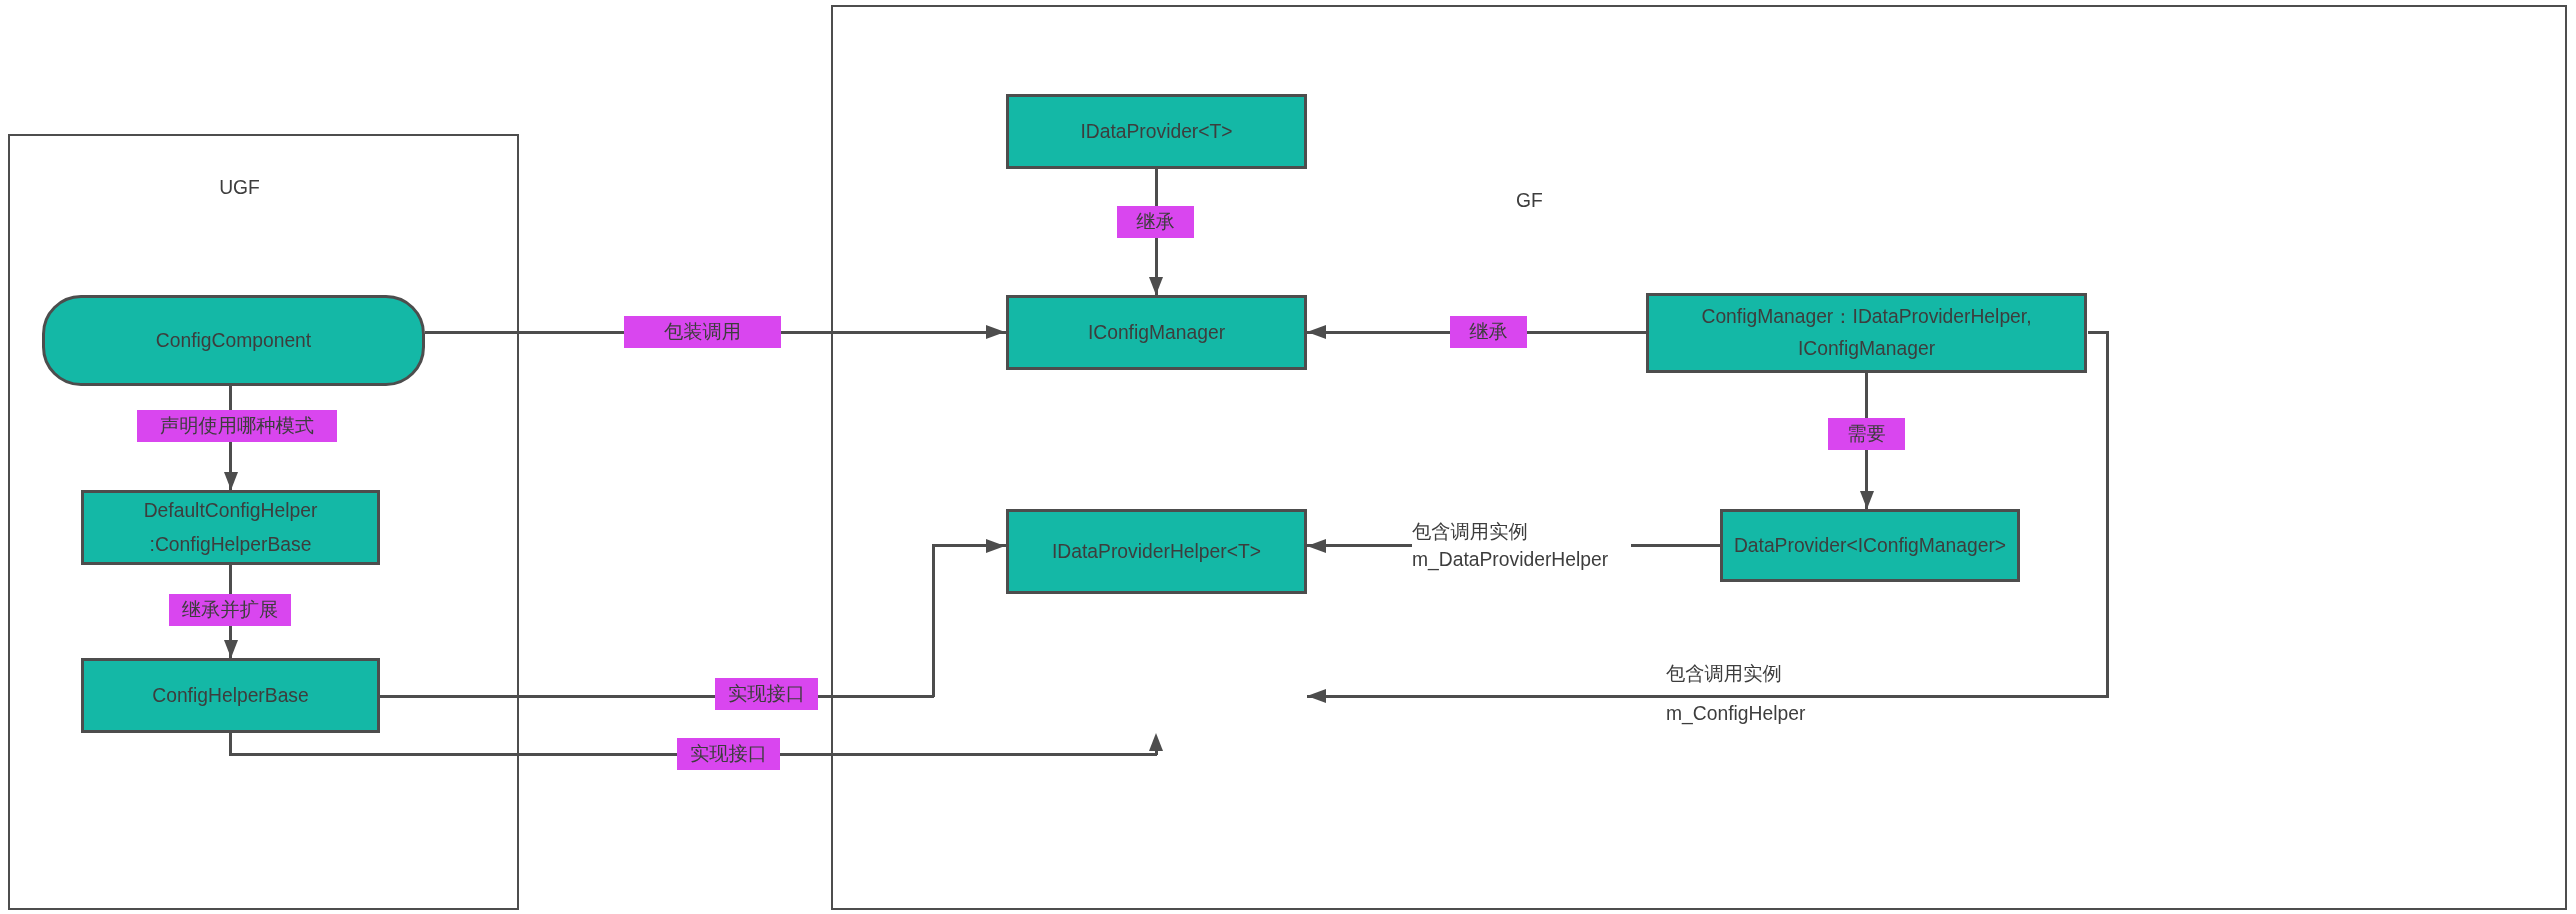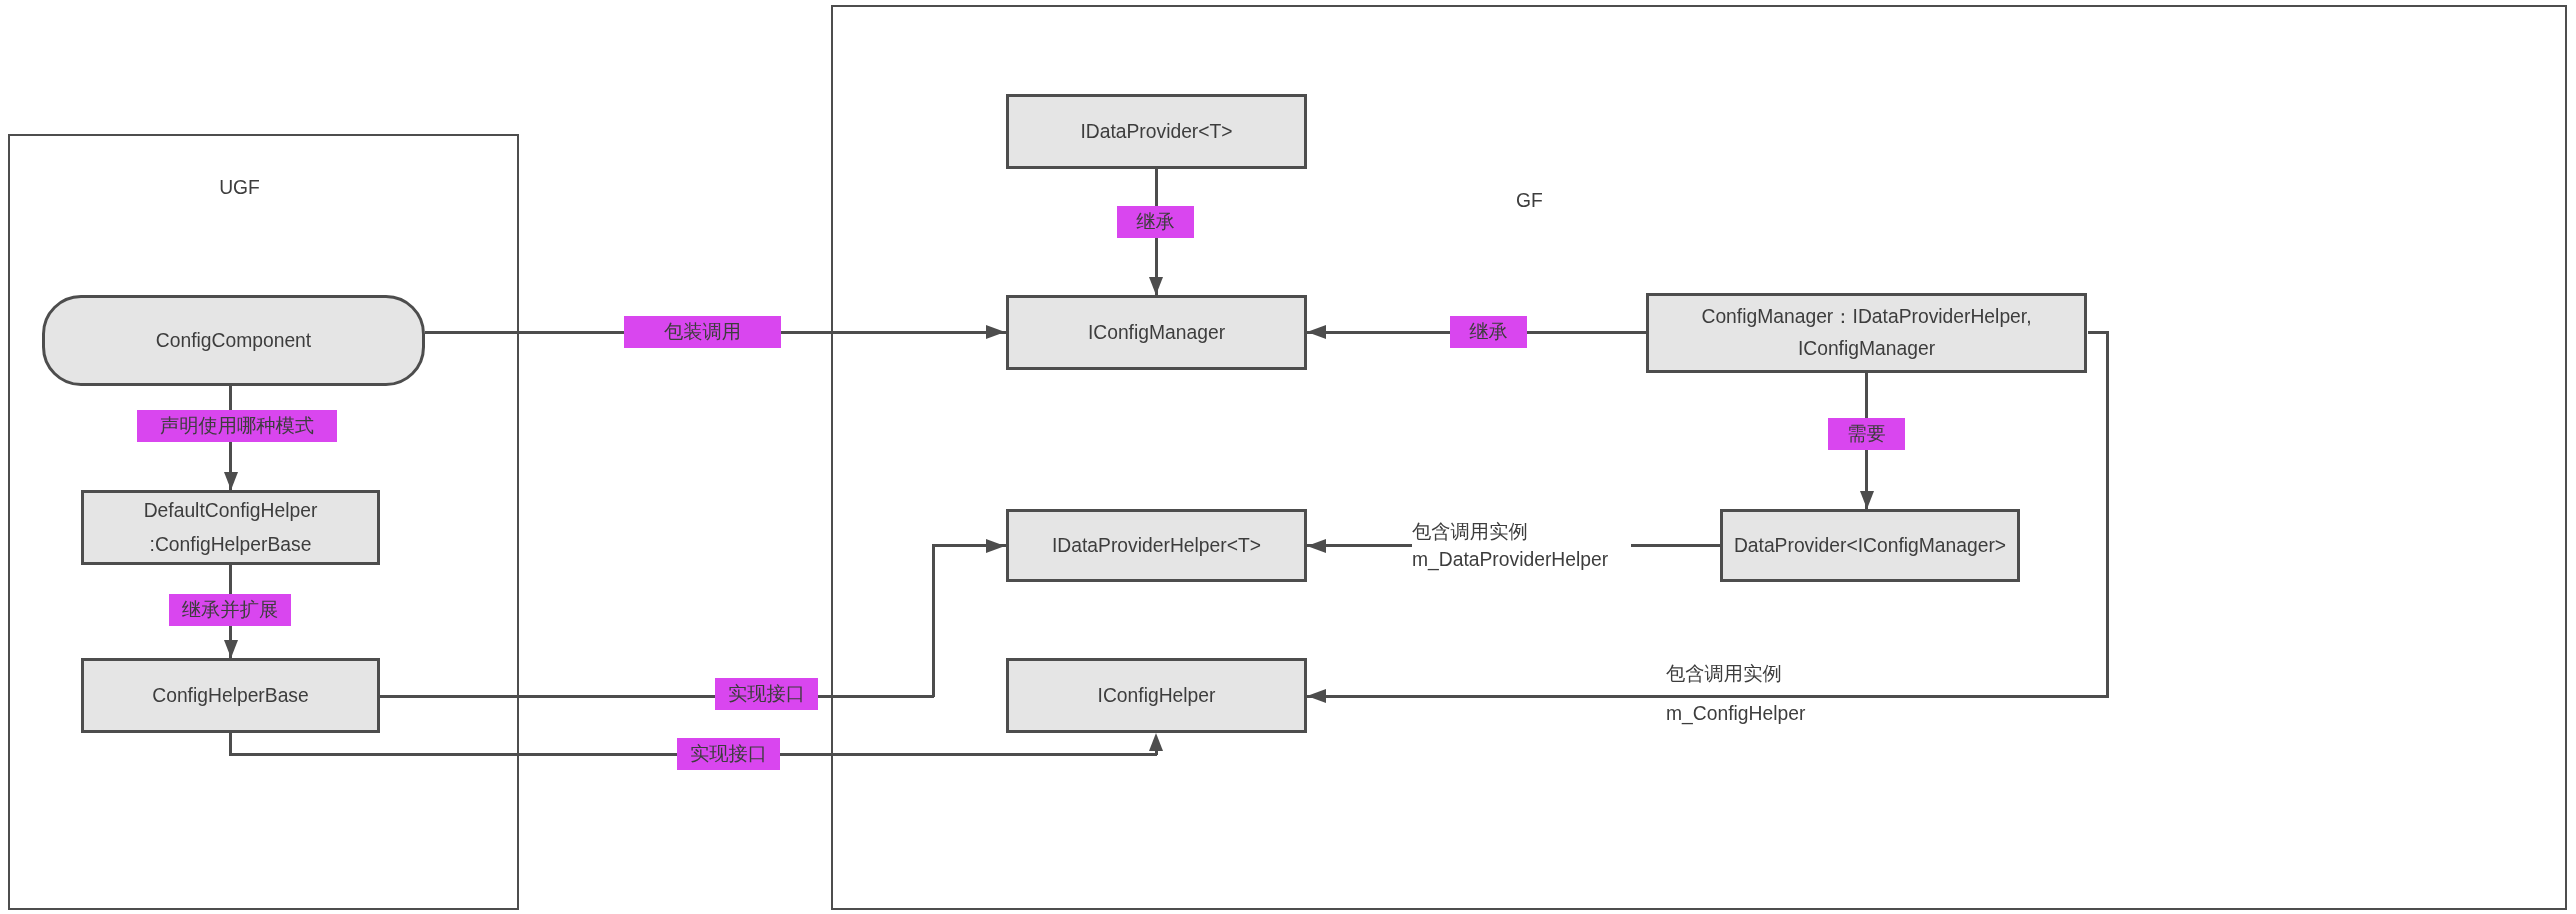--- a/index.html
+++ b/index.html
@@ -26,21 +26,21 @@
   }
   .h-line{position:absolute;height:2.6px;background:#4d4d4d;}
   .v-line{position:absolute;width:2.6px;background:#4d4d4d;}
   .arr{position:absolute;width:0;height:0;}
   .arr-right{border-left:19.3px solid #4d4d4d;border-top:7px solid transparent;border-bottom:7px solid transparent;}
   .arr-left{border-right:19.3px solid #4d4d4d;border-top:7px solid transparent;border-bottom:7px solid transparent;}
   .arr-down{border-top:18px solid #4d4d4d;border-left:7px solid transparent;border-right:7px solid transparent;}
   .arr-up{border-bottom:18px solid #4d4d4d;border-left:7px solid transparent;border-right:7px solid transparent;}
   .node{
     position:absolute;
-    background:#e5e5e5;
+    background:#14b8a6;
     border:3.2px solid #4d4d4d;
     display:flex;flex-direction:column;
     align-items:center;justify-content:center;
     font-size:19.3px;line-height:34px;
     text-align:center;color:#3d3d3d;
   }
   .node.pill{border-radius:39px;}
   .elabel{
     position:absolute;
     background:#d946ef;
@@ -152,22 +152,19 @@
 
   <div class="node" style="left:1646px;top:293px;width:441px;height:80px;line-height:32px;">
     <span>ConfigManager：IDataProviderHelper,</span>
     <span>IConfigManager</span>
   </div>
 
   <div class="node" style="left:1720px;top:509px;width:300px;height:73px;">
     <span>DataProvider&lt;IConfigManager&gt;</span>
   </div>
 
-  <div class="node" style="left:1006px;top:509px;width:301px;height:73px;">
+  <div class="node" style="left:1006px;top:509px;width:301px;height:85px;">
     <span>IDataProviderHelper&lt;T&gt;</span>
   </div>
 
-  <div class="node" style="left:1006px;top:658px;width:301px;height:75px;">
-    <span>IConfigHelper</span>
-  </div>
 
 </div>
 
 
 </body></html>

